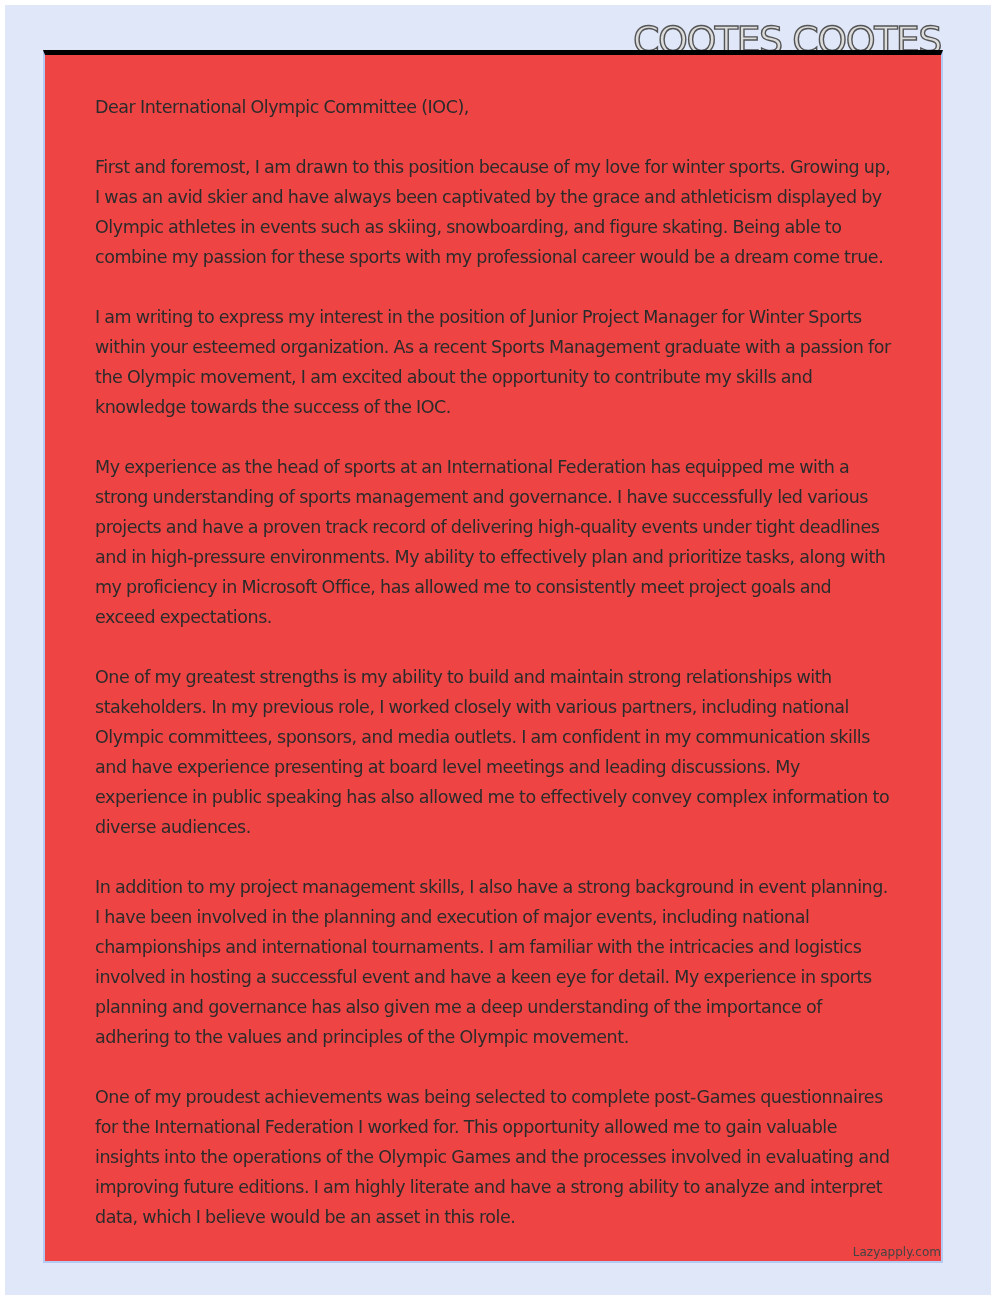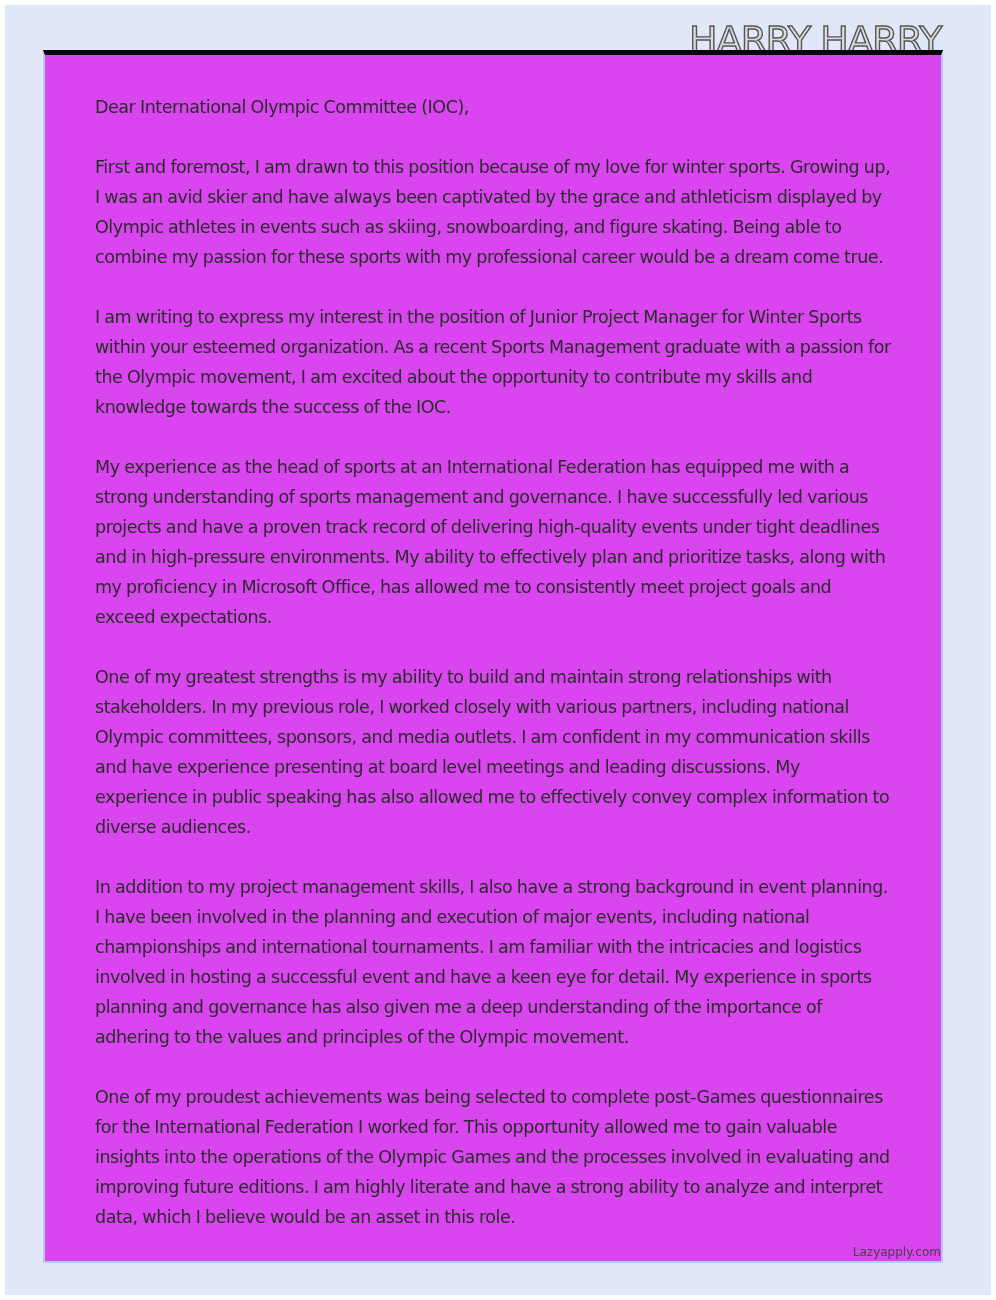--- a/index.html
+++ b/index.html
@@ -11,21 +11,21 @@
     .name {
       position:absolute; right:50px; top:10px;
       font-family:"DejaVu Sans", sans-serif;
       font-size:38px; letter-spacing:-1.5px; line-height:50px;
       color:#dcdcdc;
       -webkit-text-stroke:1.4px #555555;
       font-weight:normal;
     }
     .page {
       position:absolute; left:43px; top:50px; width:896px; height:1206px;
-      background:#d946ef;
+      background:#ef4444;
       border-top:5px solid #000000;
       border-left:2px solid #b5caf2;
       border-right:2px solid #b5caf2;
       border-bottom:2px solid #b5caf2;
       overflow:hidden;
     }
     .letter {
       position:absolute; left:50px; top:37px; width:800px;
       font-family:"DejaVu Sans", sans-serif;
       font-size:17.5px; line-height:30px; color:#2b2b2b;
@@ -34,21 +34,21 @@
     .letter p { margin:0 0 30px 0; }
     .watermark {
       position:absolute; right:55px; top:1245px;
       font-family:"DejaVu Sans", sans-serif; font-size:12px; color:#444;
     }
   </style>
 </head>
 <body>
 
 <div class="outer">
-  <div class="name">HARRY HARRY</div>
+  <div class="name">COOTES COOTES</div>
 </div>
 
 <div class="page">
   <div class="letter">
     <p>Dear International Olympic Committee (IOC),</p>
     <p>First and foremost, I am drawn to this position because of my love for winter sports. Growing up, I was an avid skier and have always been captivated by the grace and athleticism displayed by Olympic athletes in events such as skiing, snowboarding, and figure skating. Being able to combine my passion for these sports with my professional career would be a dream come true.</p>
     <p>I am writing to express my interest in the position of Junior Project Manager for Winter Sports within your esteemed organization. As a recent Sports Management graduate with a passion for the Olympic movement, I am excited about the opportunity to contribute my skills and knowledge towards the success of the IOC.</p>
     <p>My experience as the head of sports at an International Federation has equipped me with a strong understanding of sports management and governance. I have successfully led various projects and have a proven track record of delivering high-quality events under tight deadlines and in high-pressure environments. My ability to effectively plan and prioritize tasks, along with my proficiency in Microsoft Office, has allowed me to consistently meet project goals and exceed expectations.</p>
     <p>One of my greatest strengths is my ability to build and maintain strong relationships with stakeholders. In my previous role, I worked closely with various partners, including national Olympic committees, sponsors, and media outlets. I am confident in my communication skills and have experience presenting at board level meetings and leading discussions. My experience in public speaking has also allowed me to effectively convey complex information to diverse audiences.</p>
     <p>In addition to my project management skills, I also have a strong background in event planning. I have been involved in the planning and execution of major events, including national championships and international tournaments. I am familiar with the intricacies and logistics involved in hosting a successful event and have a keen eye for detail. My experience in sports planning and governance has also given me a deep understanding of the importance of adhering to the values and principles of the Olympic movement.</p>

